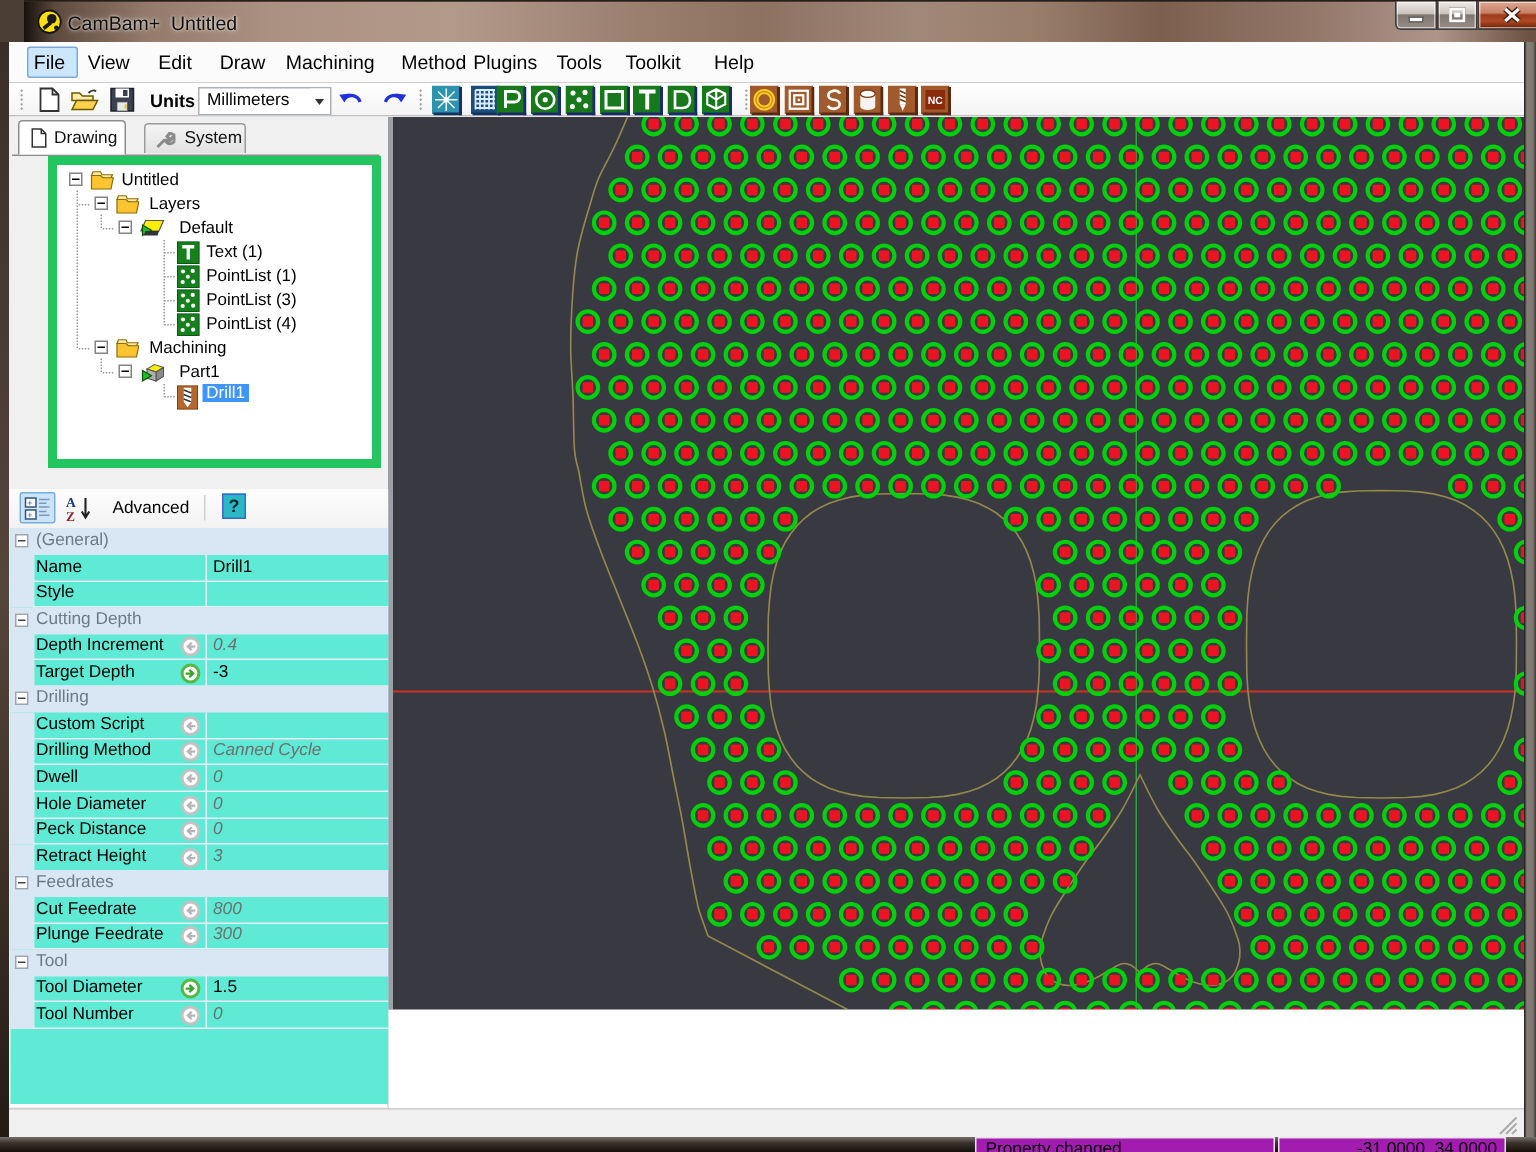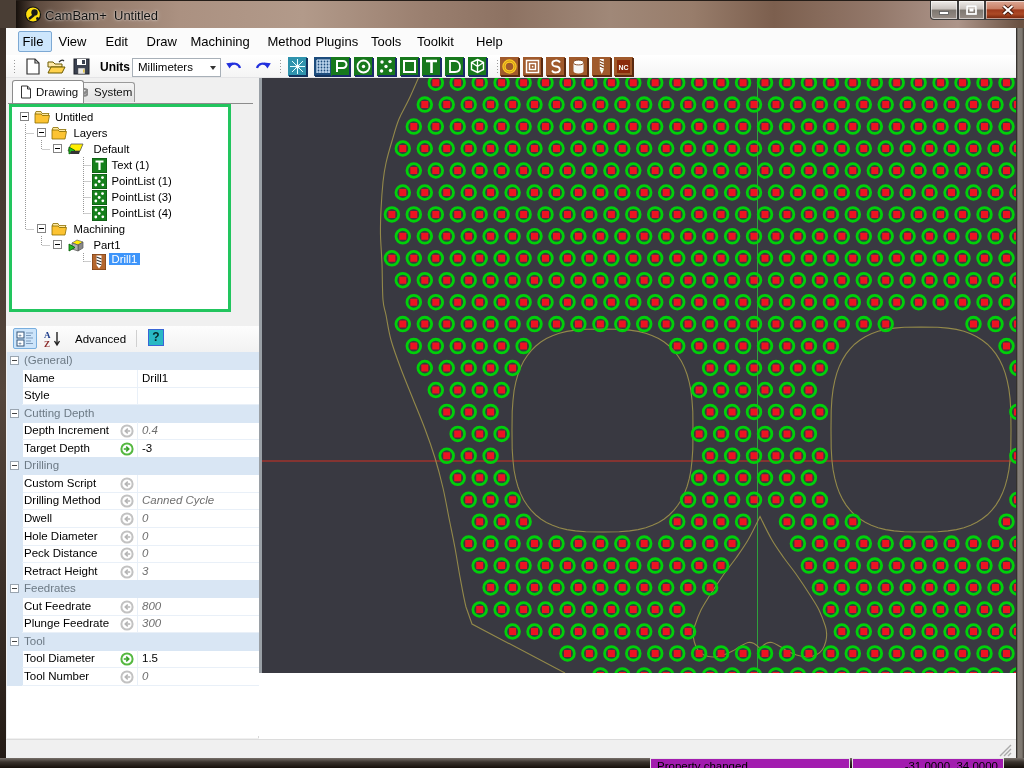--- a/index.html
+++ b/index.html
@@ -26,33 +26,33 @@
 #tbar{left:6px;top:55px;width:1010px;height:23px;background:linear-gradient(#fff,#f4f4f4);border-bottom:1px solid #e4e4e6}
 .grip{position:absolute;top:4px;width:3px;height:15px;background-image:radial-gradient(circle,#9a9a9a 34%,transparent 40%);background-size:3px 3px}
 #units{left:94px;top:5px;font-size:12px;font-weight:bold}
 #combo{left:126px;top:3px;width:89px;height:19px;background:#fff;border:1px solid #a8b0b8;font-size:11.5px}
 #combo .tx{position:absolute;left:5px;top:2px}
 #combo .dd{position:absolute;right:0;top:0;width:13px;height:17px;background:#fff}
 
 #lpanel{left:6px;top:78px;width:253px;height:661px;background:#f0f0f0}
 .tab{position:absolute;font-size:11.5px;color:#111}
 #tab1{left:12px;top:80px;width:72px;height:23px;background:#fff;border:1px solid #8c8c8c;border-bottom:none;border-radius:3px 3px 0 0;z-index:3}
-#tab2{left:67px;top:82px;width:68px;height:20px;background:linear-gradient(#f4f4f4,#e2e2e2);border:1px solid #9a9a9a;border-bottom:none;border-radius:3px 3px 0 0}
+#tab2{left:96px;top:82px;width:68px;height:20px;background:linear-gradient(#f4f4f4,#e2e2e2);border:1px solid #9a9a9a;border-bottom:none;border-radius:3px 3px 0 0}
 #tabline{left:8px;top:103px;width:245px;height:1px;background:#8c8c8c}
-#treebox{left:9px;top:104px;width:222px;height:208px;background:#fff;border:3px solid #22c55e}
+#treebox{left:32px;top:104px;width:222px;height:208px;background:#fff;border:6px solid #22c55e}
 #treebox svg{position:absolute;left:0;top:0}
 .trow{position:absolute;font-size:11.3px;color:#000;white-space:pre}
 #drillsel{position:absolute;background:#3e95fa;color:#fff;font-size:11.3px;padding:0 3px}
 
 #ptool{left:6px;top:326px;width:253px;height:26px;background:linear-gradient(#fdfdfd,#f2f2f2)}
 #pcat{position:absolute;left:7px;top:2px;width:24px;height:21px;background:#cce4fa;border:1px solid #78aede;border-radius:2px}
 #padv{position:absolute;left:69px;top:7px;font-size:11.5px;color:#000}
 #phelp{position:absolute;left:142px;top:3px;width:16px;height:17px;background:#29b8c4;border:1px solid #3a66d6;color:#06282a;font-weight:bold;font-size:12px;text-align:center;line-height:15px}
 
-#pgrid{left:7px;top:352px;width:252px;height:384px;background:#ffffff;font-size:11.5px}
+#pgrid{left:7px;top:352px;width:252px;height:384px;background:#5eead4;font-size:11.5px}
 .prow{position:absolute;left:0;width:252px;height:18px}
 .prow.cat{background:#d9e6f4;color:#6d7a85}
 .prow .nm{position:absolute;left:17px;top:2px;color:#000}
 .prow.cat .nm{left:17px;color:#6d7a85}
 .prow .vl{position:absolute;left:135px;top:2px;color:#000;white-space:pre}
 .prow .vl.dflt{color:#6f6f6f;font-style:italic}
 .prow .strip{position:absolute;left:0;top:0;width:16px;height:100%;background:#d9e6f4}
 .prow .gl{position:absolute;left:15px;right:0;bottom:0;height:1px;background:#e9f0f8}
 .prow .vdiv{position:absolute;left:130px;top:0;width:1px;height:100%;background:#e9f0f8}
 .pexp{position:absolute;left:3px;top:4px;width:9px;height:9px;background:#fff;border:1px solid #9aa5b0}

